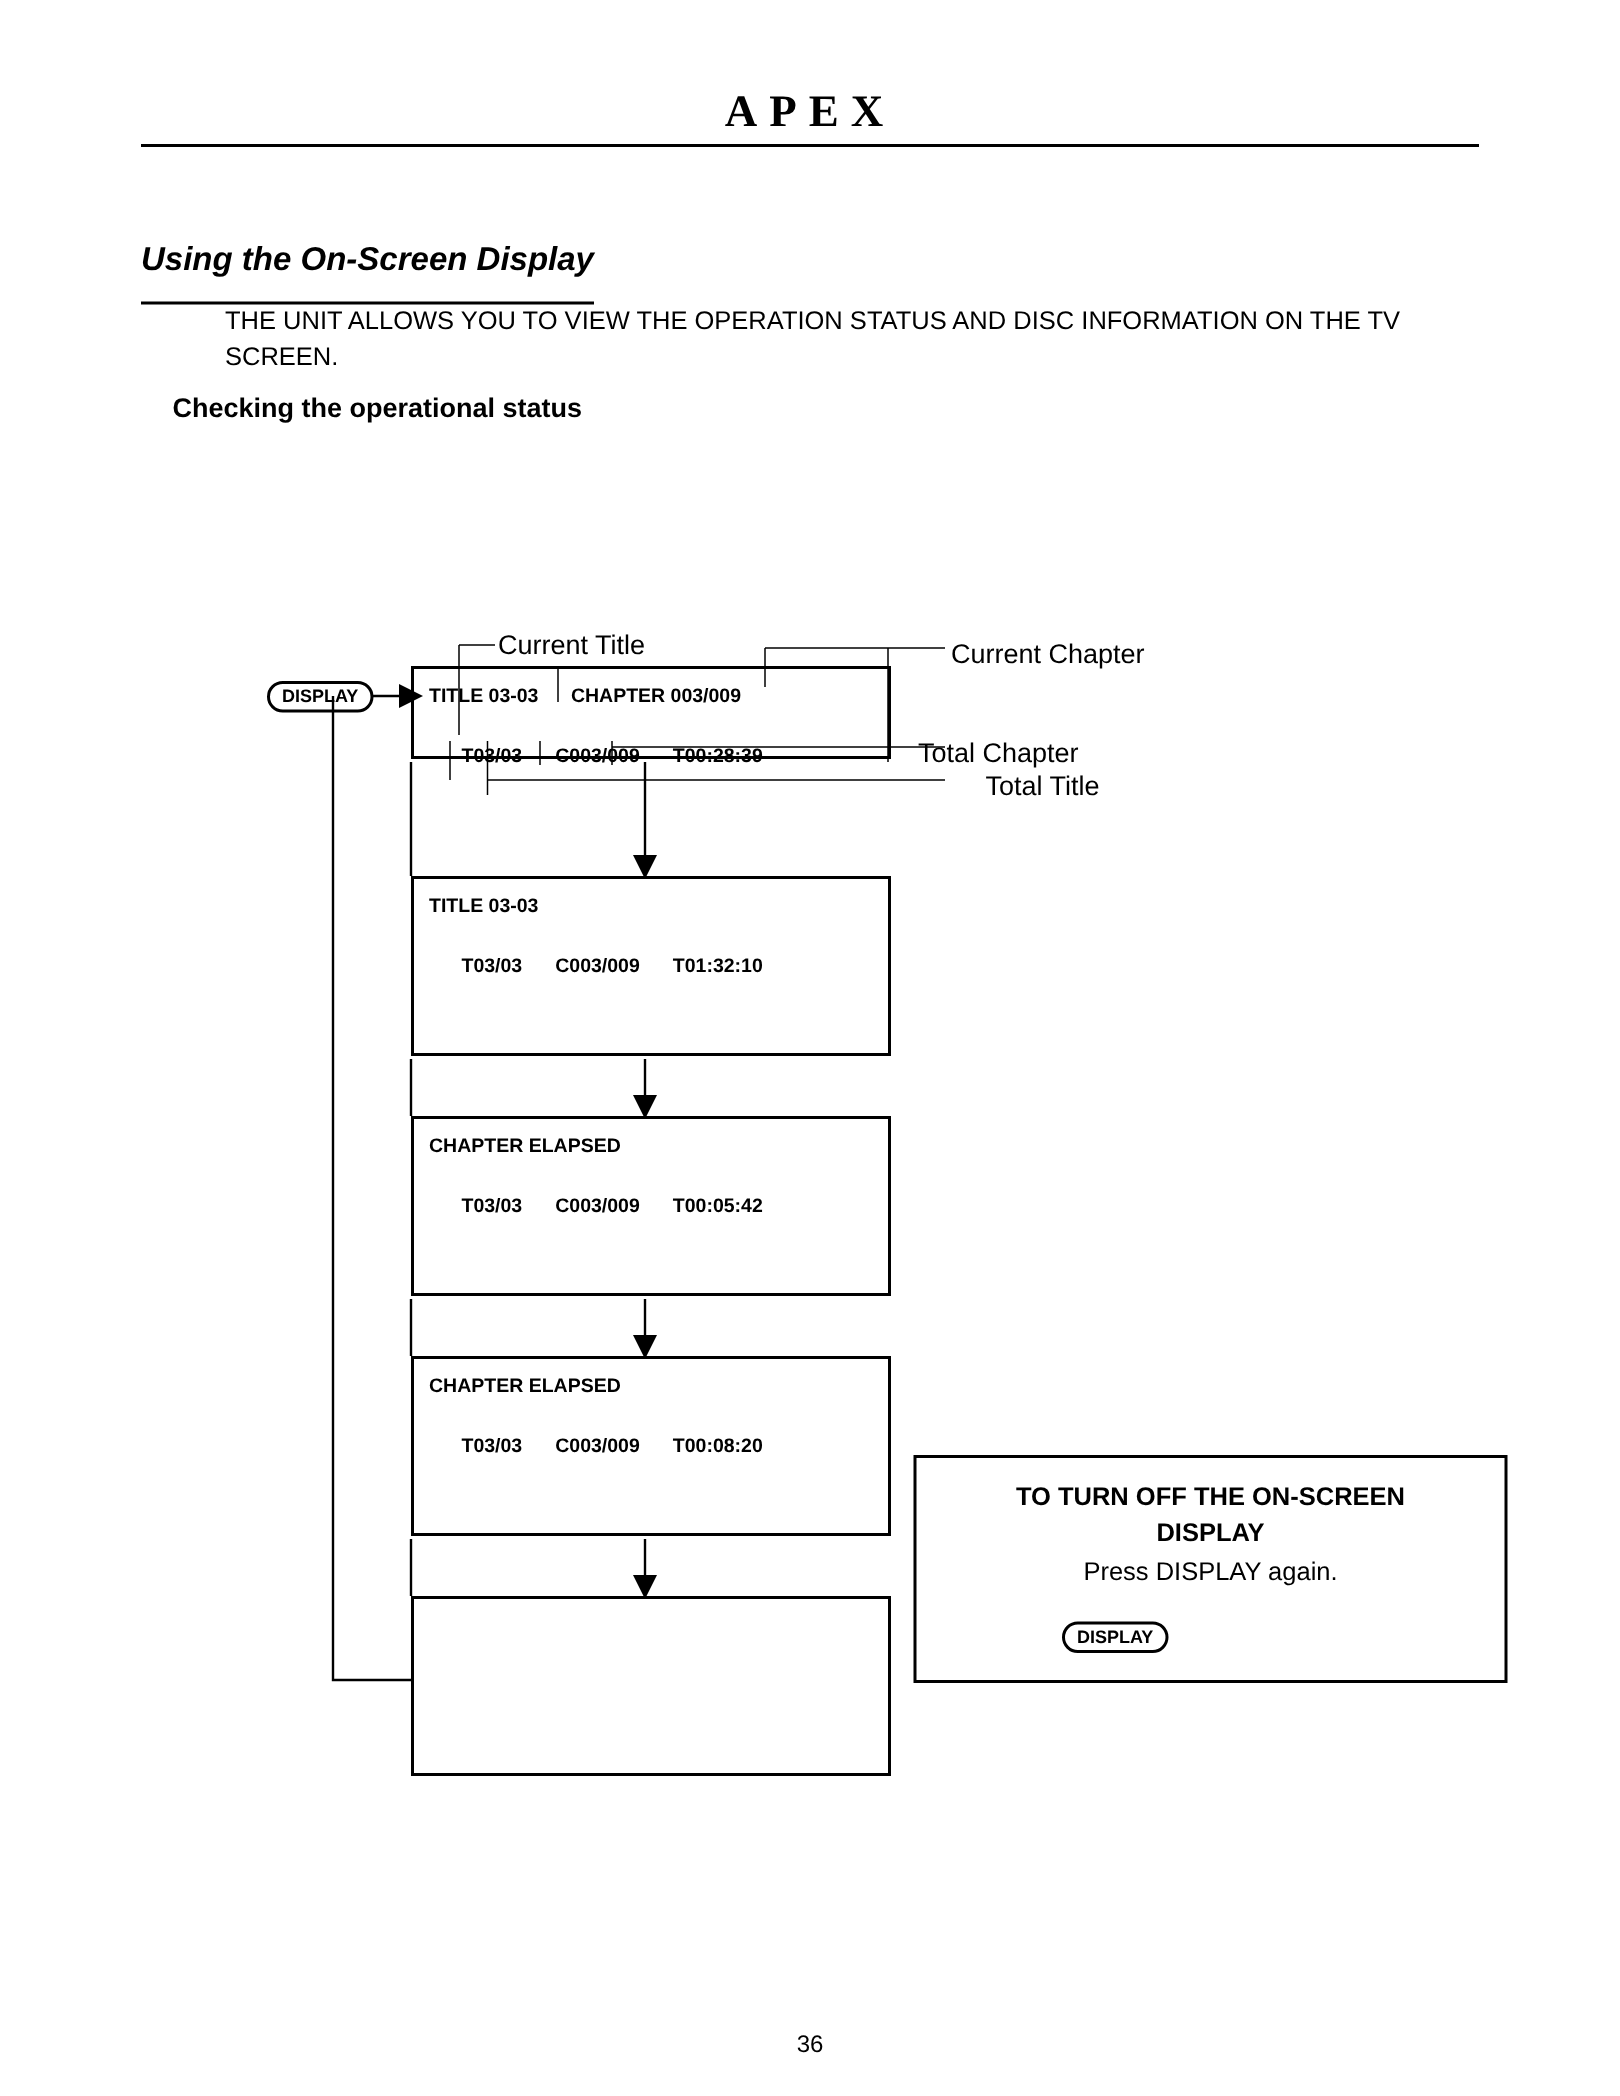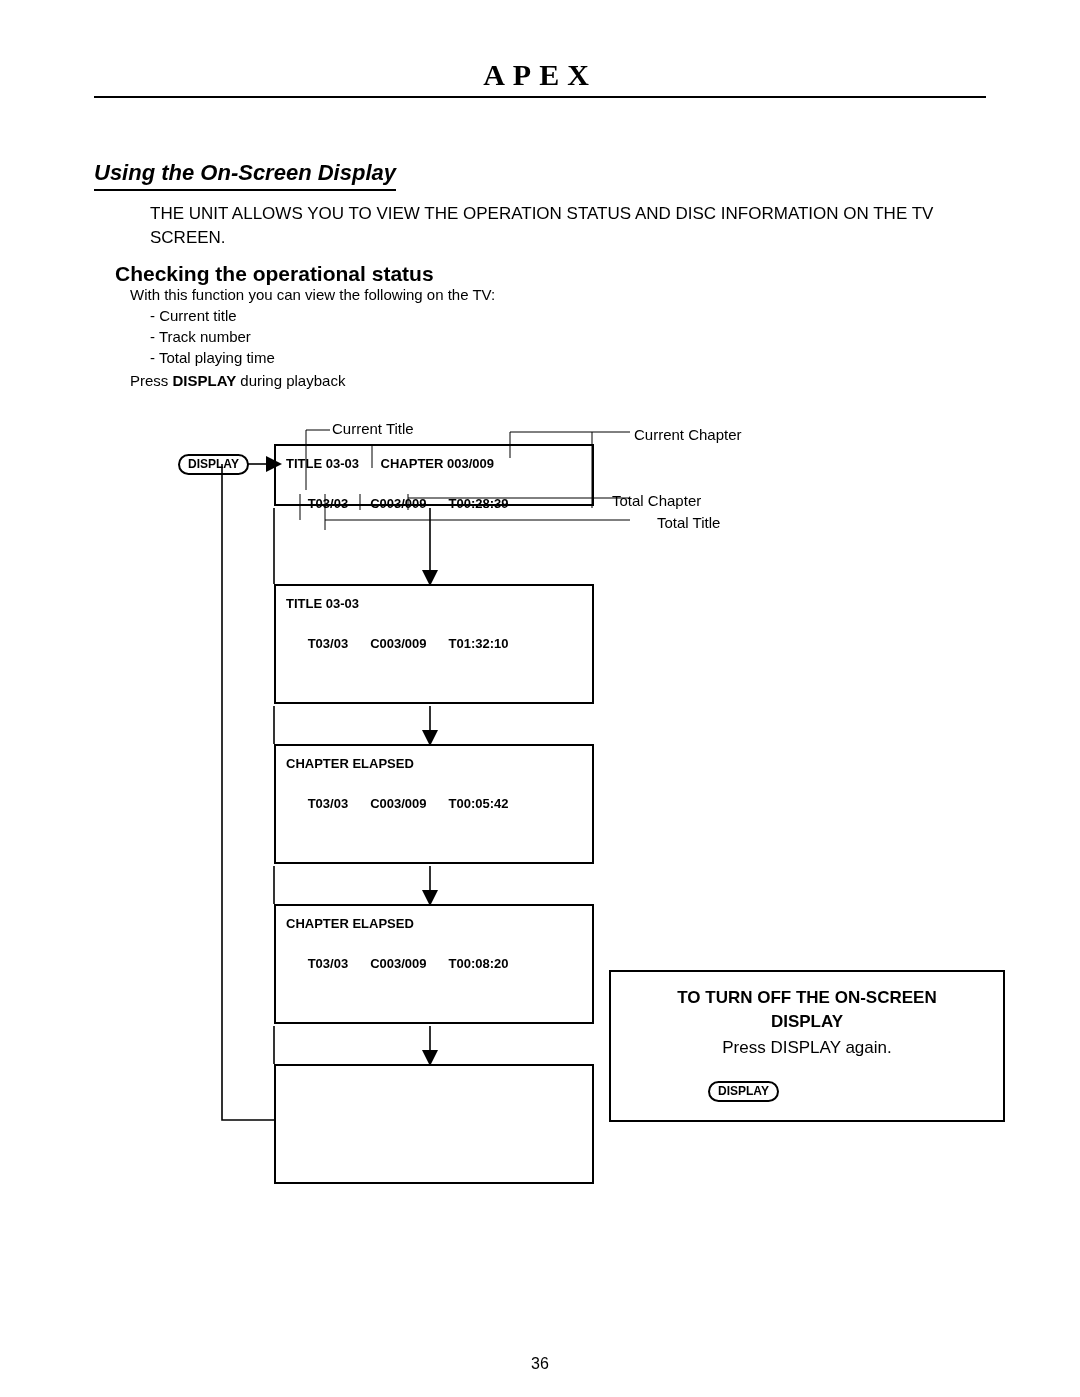--- a/index.html
+++ b/index.html
@@ -44,36 +44,36 @@
   }
   .section-title .bold { font-weight: bold; }
   .sub-title {
     position: absolute;
     top: 160px;
     left: 94px;
     font-style: italic;
     font-weight: bold;
     font-size: 22px;
     border-bottom: 2px solid #000;
-    padding-bottom: 3px;
+    padding-bottom: 15px;
   }
   .intro {
     position: absolute;
     top: 202px;
     left: 150px;
     width: 830px;
     font-size: 17px;
     line-height: 24px;
   }
   .subhead {
     position: absolute;
     top: 262px;
     left: 115px;
     font-weight: bold;
-    font-size: 21px;
+    font-size: 18px;
   }
   .desc {
     position: absolute;
     top: 284px;
     left: 130px;
     font-size: 15px;
     line-height: 21px;
   }
   .indent { margin-left: 20px; }
   .press-line { margin-top: 2px; }
@@ -110,21 +110,21 @@
   .s5 { top: 1064px; height: 102px; }
 
   
   .line2 { white-space: pre; }
   .gap18 { display:inline-block; width:18px; }
   .gap22 { display:inline-block; width:22px; }
 
   
   .anno {
     position: absolute;
-    font-size: 15px;
+    font-size: 18px;
   }
 
   .page-num {
     position: absolute;
     bottom: 24px;
     width: 1080px;
     text-align: center;
     font-size: 16px;
   }
 
@@ -156,29 +156,20 @@
   <div class="brand">APEX</div>
   <div class="top-rule"></div>
 
 
   <div class="sub-title">Using the On-Screen Display</div>
 
   <div class="intro">THE UNIT ALLOWS YOU TO VIEW THE OPERATION STATUS AND DISC INFORMATION ON THE TV SCREEN.</div>
 
   <div class="subhead">Checking the operational status</div>
 
-  <div class="desc">
-    <div>With this function you can view the following on the TV:</div>
-    <div class="indent">- Current title</div>
-    <div class="indent">- Track number</div>
-    <div class="indent">- Total playing time</div>
-    <div class="press-line">
-      <span>Press </span><b>DISPLAY</b><span> during playback</span>
-    </div>
-  </div>
 
   <span class="display-btn disp1">DISPLAY</span>
 
   <div class="anno" style="top:420px; left:332px;">Current Title</div>
   <div class="anno" style="top:426px; left:634px;">Current Chapter</div>
   <div class="anno" style="top:492px; left:612px;">Total Chapter</div>
   <div class="anno" style="top:514px; left:634px;margin-left:23px;">Total Title</div>
 
   <div class="screen s1">
     <span>TITLE 03-03</span><span class="gap18"></span>

